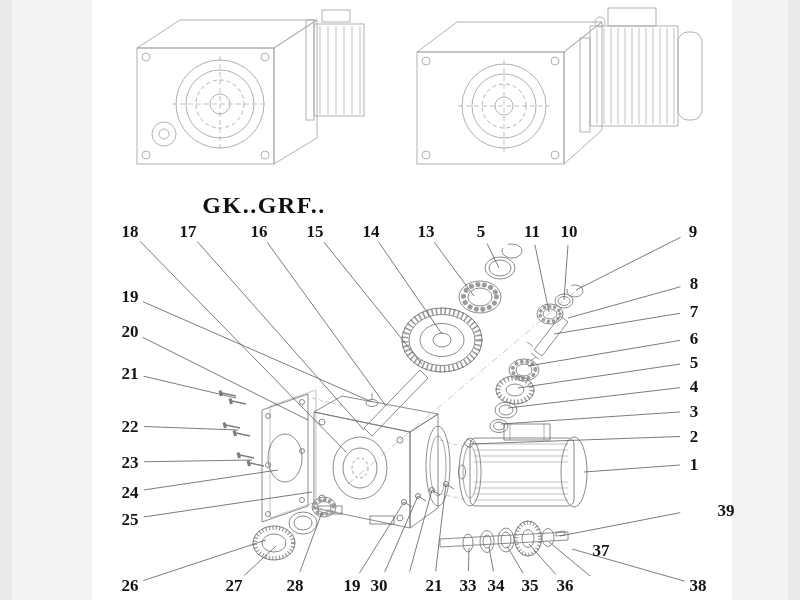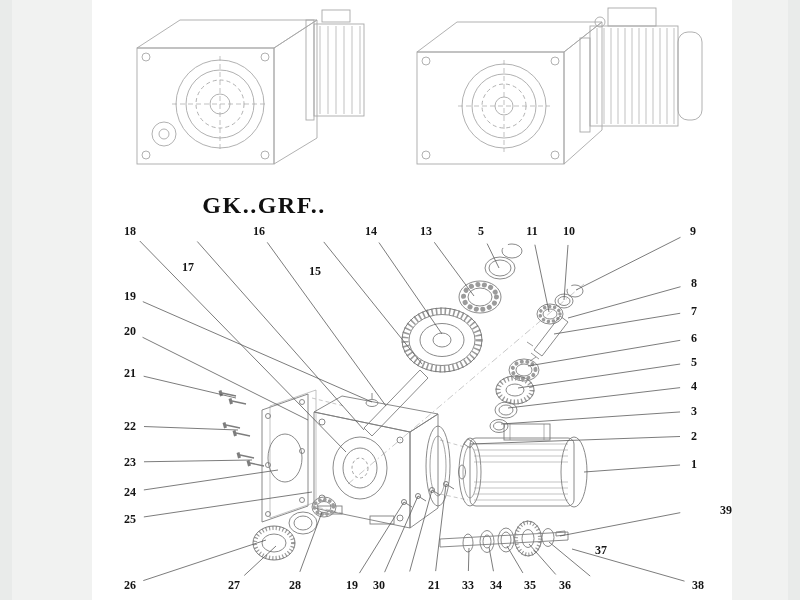--- a/index.html
+++ b/index.html
@@ -15,21 +15,21 @@
   svg.art{position:absolute;left:0;top:0;}
   .title{
     position:absolute;transform:translateX(-50%);
     font-weight:bold;font-size:24px;letter-spacing:1.5px;color:#101010;
     white-space:nowrap;
   }
   .title.t1{left:252px;top:192px;}
   .title.t2{left:545px;top:192px;}
   .part-label{
     position:absolute;transform:translate(-50%,-50%);
-    font-size:12px;font-weight:600;color:#141414;line-height:1;
+    font-size:17px;font-weight:600;color:#141414;line-height:1;
     white-space:nowrap;
     text-align:center;
   }
 </style>
 </head>
 <body>
 
 <div class="stage">
   <div class="paper"></div>
 
@@ -261,23 +261,23 @@
         <line x1="543.7627835749887" y1="574.4798368492926" x2="517" y2="544" stroke="#5a5a5a" stroke-width="0.8"></line>
         <line x1="578.2109661876516" y1="576.0782989628657" x2="537" y2="542" stroke="#5a5a5a" stroke-width="0.8"></line>
         <line x1="672.5386647330284" y1="581.1539042094367" x2="560" y2="549" stroke="#5a5a5a" stroke-width="0.8"></line>
       </g>
   </svg>
 
   <div class="title t1">GK..GRF..</div>
 
   <div id="labels-layer">
       <div class="part-label" style="left: 118px; top: 231px;">18</div>
-      <div class="part-label" style="left: 176px; top: 231px; margin-top: 36px;">17</div>
+      <div class="part-label" style="left: 176px; top: 231px;">17</div>
       <div class="part-label" style="left: 247px; top: 231px;">16</div>
-      <div class="part-label" style="left: 303px; top: 231px; margin-top: 40px;">15</div>
+      <div class="part-label" style="left: 303px; top: 231px;">15</div>
       <div class="part-label" style="left: 359px; top: 231px;">14</div>
       <div class="part-label" style="left: 414px; top: 231px;">13</div>
       <div class="part-label" style="left: 469px; top: 231px;">5</div>
       <div class="part-label" style="left: 520px; top: 231px;">11</div>
       <div class="part-label" style="left: 557px; top: 231px;">10</div>
       <div class="part-label" style="left: 681px; top: 231px;">9</div>
       <div class="part-label" style="left: 682px; top: 283px;">8</div>
       <div class="part-label" style="left: 682px; top: 311px;">7</div>
       <div class="part-label" style="left: 682px; top: 338px;">6</div>
       <div class="part-label" style="left: 682px; top: 362px;">5</div>

